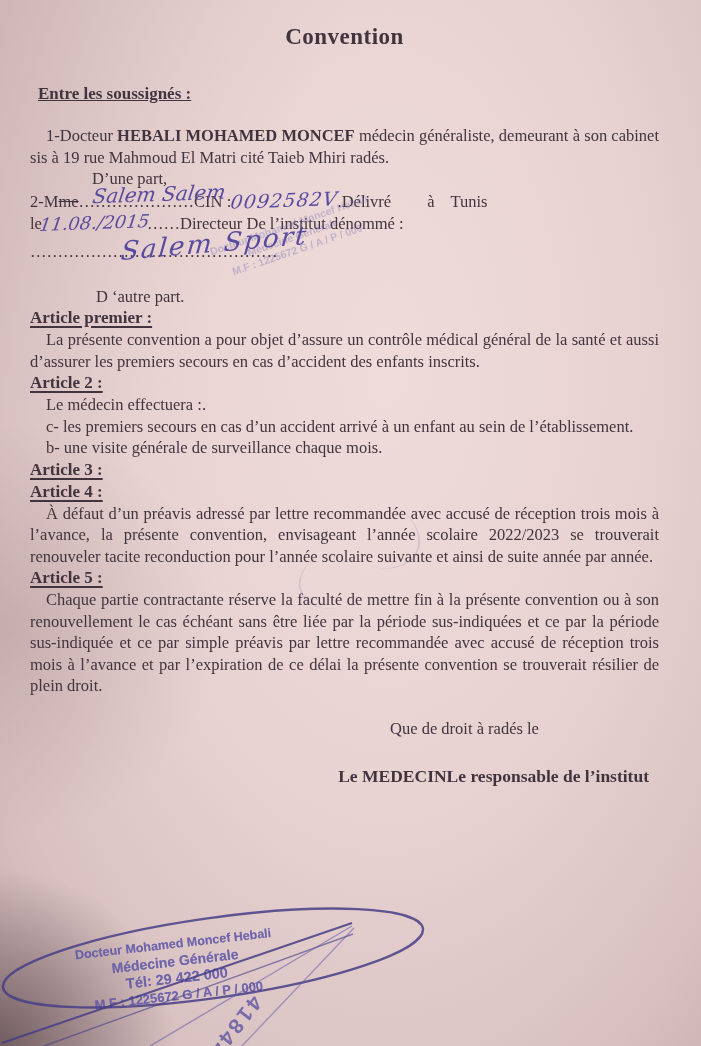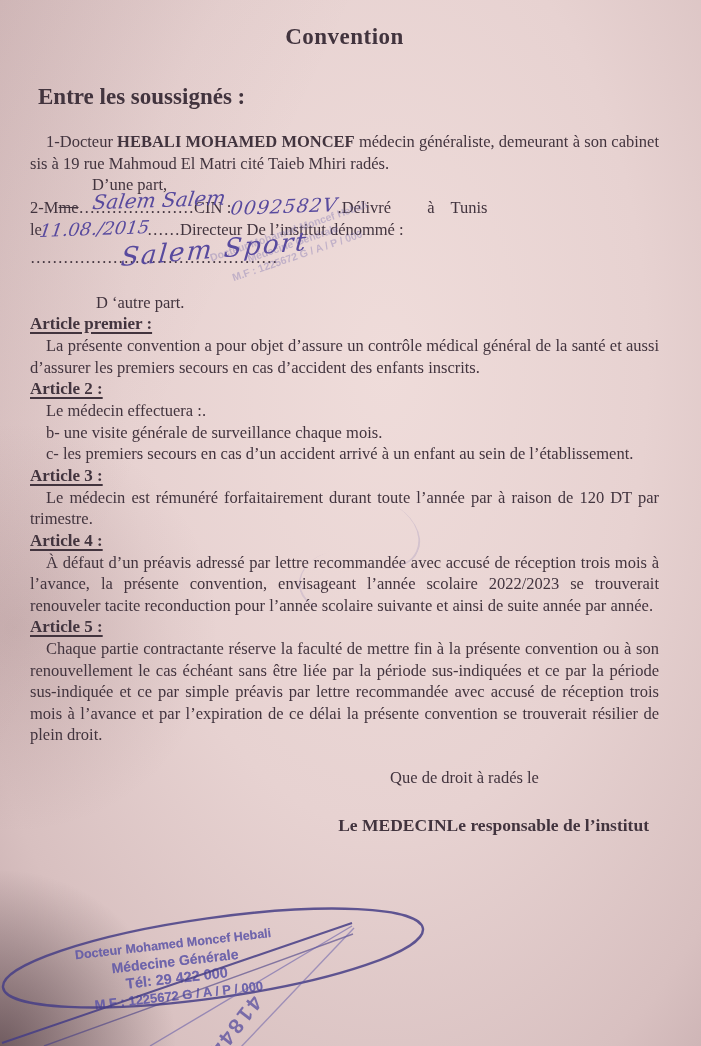--- a/index.html
+++ b/index.html
@@ -13,21 +13,21 @@
     width:701px;height:1046px;overflow:hidden;position:relative;
     font-family:"Liberation Serif",serif;color:var(--text);
     background:
       radial-gradient(circle at 0% 100%, rgba(42,26,32,.55) 0%, rgba(42,26,32,0) 14%),
       radial-gradient(circle at 2% 60%, rgba(110,75,80,.18) 0%, rgba(110,75,80,0) 22%),
       linear-gradient(115deg, rgba(120,85,92,.10), rgba(120,85,92,0) 30%),
       radial-gradient(ellipse at 55% 35%, #efdcda 0%, #e7d2d1 48%, #d8c0c0 82%, #c6acae 100%);
   }
   .paper{position:absolute;inset:0;padding:16px 42px 8px 30px;box-sizing:border-box;}
   .title{text-align:center;font-weight:bold;font-size:23px;letter-spacing:.5px;margin:8px 0 34px;}
-  .entre{font-weight:bold;font-size:23px;margin:0 0 21px 8px;}
+  .entre{font-weight:bold;font-size:17px;margin:0 0 21px 8px;text-decoration:underline;}
   p{margin:0;font-size:16.5px;line-height:21.5px;text-align:justify;}
   .ind{text-indent:16px;}
   .b{font-weight:bold;}
   .dune{text-indent:62px;}
   .inline-line{white-space:nowrap;text-align:left;}
   .strike{text-decoration:line-through;}
   .hand{
     font-family:"DejaVu Serif",serif;font-style:italic;color:var(--ink);
     display:inline-block;transform:skewX(-10deg) rotate(-2deg);
   }
@@ -103,27 +103,26 @@
   <p class="dautre">D  ‘autre part.</p>
 
   <div>
     <span class="art-head">Article premier :</span>
     <p class="ind">La présente convention a pour objet d’assure un contrôle médical général de la santé et aussi d’assurer les premiers secours en cas d’accident des enfants inscrits.</p>
   </div>
 
   <div>
     <span class="art-head">Article 2 :</span>
     <p class="ind">Le médecin effectuera :.</p>
+    <p class="ind">c- les premiers secours en cas d’un accident arrivé à un enfant au sein de l’établissement.</p>
     <p class="ind">b- une visite  générale de surveillance chaque mois.</p>
-    <p class="ind">c- les premiers secours en cas d’un accident arrivé à un enfant au sein de l’établissement.</p>
   </div>
 
   <div>
     <span class="art-head">Article 3 :</span>
-    <p class="ind">Le médecin est rémunéré forfaitairement durant toute l’année  par à raison de 120 DT par trimestre.</p>
   </div>
 
   <div>
     <span class="art-head">Article 4 :</span>
     <p class="ind">À défaut d’un préavis adressé par lettre recommandée avec accusé de réception trois mois à l’avance, la présente convention, envisageant l’année scolaire 2022/2023 se trouverait renouveler tacite reconduction pour l’année scolaire suivante et ainsi de suite année par année.</p>
   </div>
 
   <div>
     <span class="art-head">Article 5 :</span>
     <p class="ind">Chaque partie contractante réserve la faculté de mettre fin à la présente convention ou à son renouvellement le cas échéant sans être liée par la période sus-indiquées et ce par la période sus-indiquée et ce par simple préavis par lettre recommandée avec accusé de réception trois mois à l’avance et par l’expiration de ce délai la présente convention se trouverait résilier de plein droit.</p>

